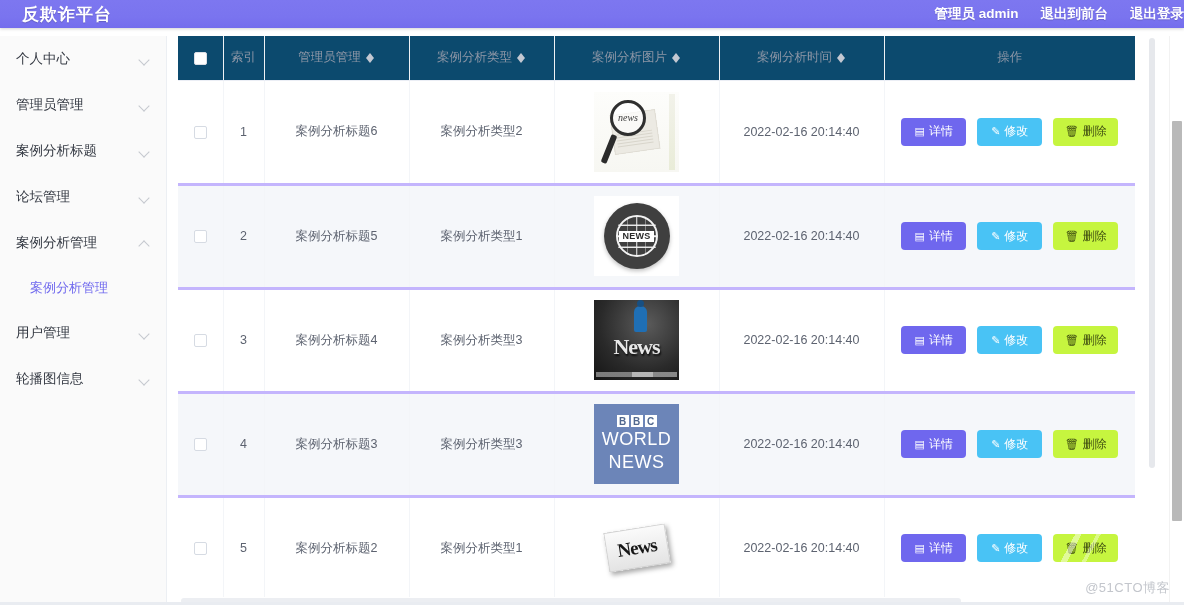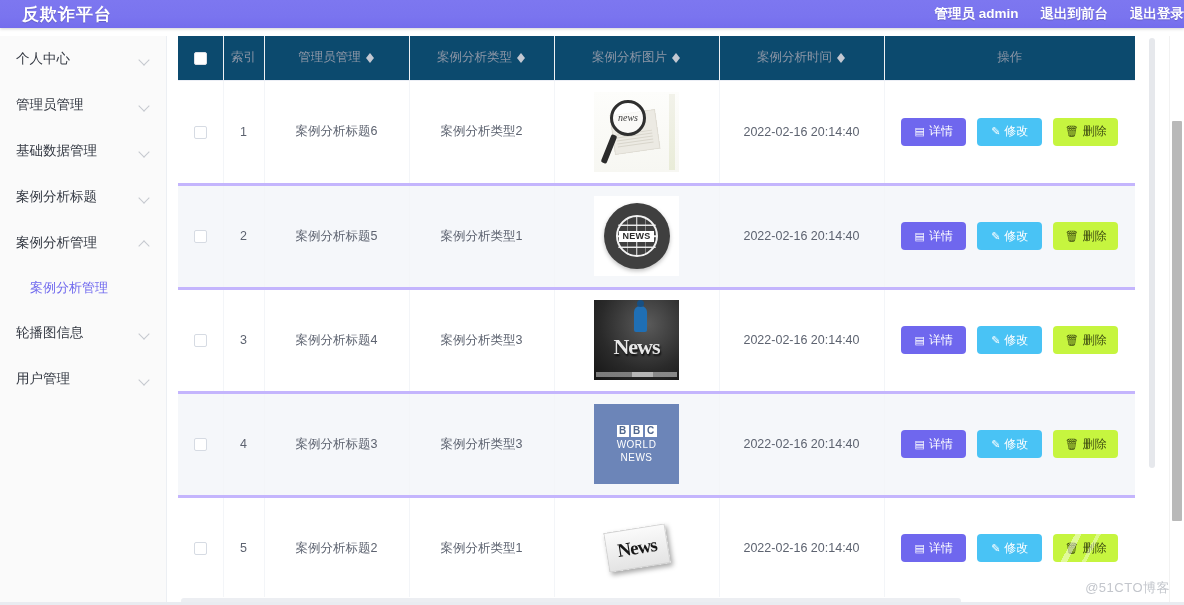--- a/index.html
+++ b/index.html
@@ -214,21 +214,21 @@
   .t4 {
     background: #6c85b8; display:flex; flex-direction:column;
     align-items:center; justify-content:center; gap:2px;
   }
   .t4 .bbc { display:flex; gap:2px; }
   .t4 .bbc span {
     background:#ffffff; color:#51688f; font-weight:bold; font-size:10px;
     width:12px; height:12px; display:flex; align-items:center; justify-content:center;
     font-family:"Liberation Sans", sans-serif;
   }
-  .t4 .wl { color:#ffffff; font-size:10px; letter-spacing:.5px; line-height:1.15; }
+  .t4 .wl { color:#ffffff; font-size:18px; letter-spacing:.5px; line-height:1.15; }
 
   
   .t5 { background:#ffffff; display:flex; align-items:center; justify-content:center; }
   .t5 .sheet {
     width: 62px; height: 40px; background: linear-gradient(180deg,#fbfbfb,#e3e3e3);
     transform: rotate(-9deg);
     box-shadow: 2px 3px 5px rgba(0,0,0,.35), inset 0 0 0 1px #d2d2d2;
     display:flex; align-items:center; justify-content:center;
   }
   .t5 .sheet span {
@@ -309,38 +309,38 @@
   <div class="sidebar">
     <div class="menu-item">
       <span class="mlabel">个人中心</span>
       <span class="chev"></span>
     </div>
     <div class="menu-item">
       <span class="mlabel">管理员管理</span>
       <span class="chev"></span>
     </div>
     <div class="menu-item">
-      <span class="mlabel">基础数据管理</span>
+      <span class="mlabel">案例分析标题</span>
       <span class="chev"></span>
     </div>
     <div class="menu-item">
-      <span class="mlabel">案例分析标题</span>
+      <span class="mlabel">论坛管理</span>
       <span class="chev"></span>
     </div>
     <div class="menu-item active">
       <span class="mlabel">案例分析管理</span>
       <span class="chev up"></span>
     </div>
     <div class="submenu-item">案例分析管理</div>
     <div class="menu-item">
+      <span class="mlabel">用户管理</span>
+      <span class="chev"></span>
+    </div>
+    <div class="menu-item">
       <span class="mlabel">轮播图信息</span>
-      <span class="chev"></span>
-    </div>
-    <div class="menu-item">
-      <span class="mlabel">用户管理</span>
       <span class="chev"></span>
     </div>
   </div>
 
   <div class="gapstrip"></div>
 
   <div class="main">
     <div class="card">
 
       <table class="table">

